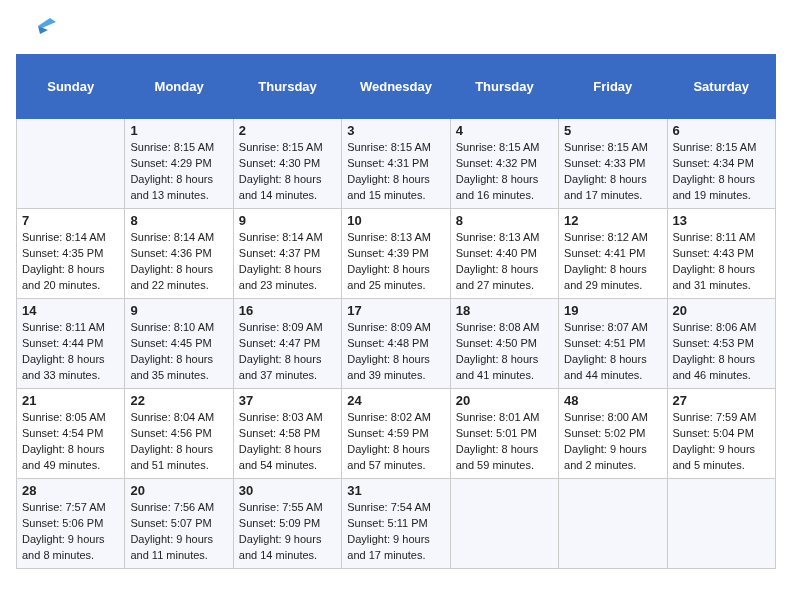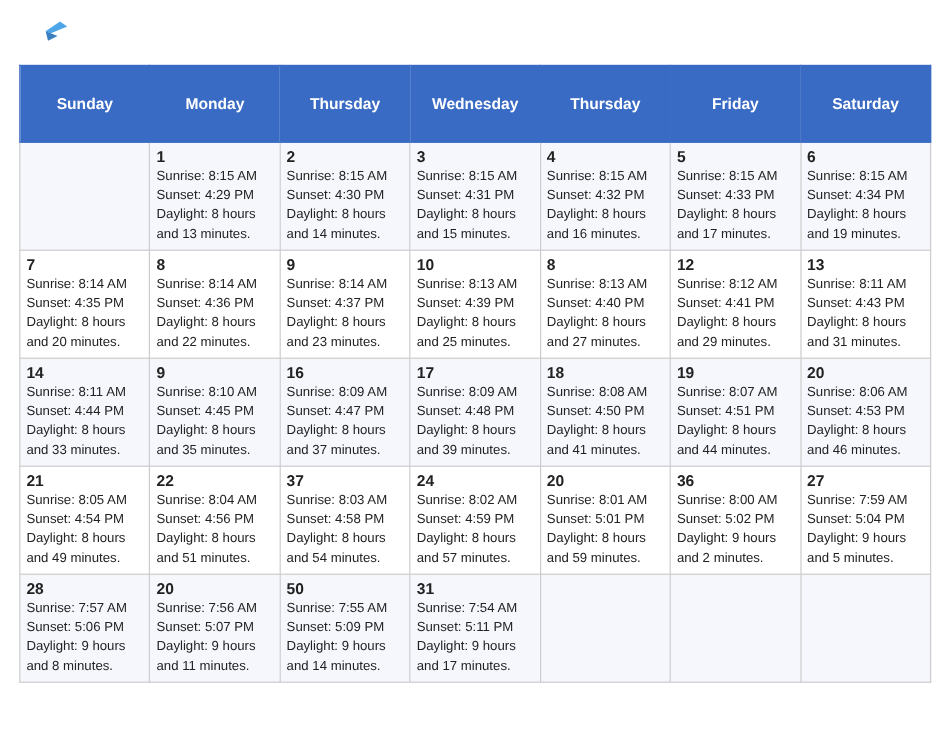--- a/index.html
+++ b/index.html
@@ -218,39 +218,39 @@
         </td>
         <td>
           <span class="day-num">24</span>
           <div class="day-info">Sunrise: 8:02 AM<br>Sunset: 4:59 PM<br>Daylight: 8 hours<br>and 57 minutes.</div>
         </td>
         <td>
           <span class="day-num">20</span>
           <div class="day-info">Sunrise: 8:01 AM<br>Sunset: 5:01 PM<br>Daylight: 8 hours<br>and 59 minutes.</div>
         </td>
         <td>
-          <span class="day-num">36</span>
+          <span class="day-num">48</span>
           <div class="day-info">Sunrise: 8:00 AM<br>Sunset: 5:02 PM<br>Daylight: 9 hours<br>and 2 minutes.</div>
         </td>
         <td>
           <span class="day-num">27</span>
           <div class="day-info">Sunrise: 7:59 AM<br>Sunset: 5:04 PM<br>Daylight: 9 hours<br>and 5 minutes.</div>
         </td>
       </tr>
       <tr>
         <td>
           <span class="day-num">28</span>
           <div class="day-info">Sunrise: 7:57 AM<br>Sunset: 5:06 PM<br>Daylight: 9 hours<br>and 8 minutes.</div>
         </td>
         <td>
           <span class="day-num">20</span>
           <div class="day-info">Sunrise: 7:56 AM<br>Sunset: 5:07 PM<br>Daylight: 9 hours<br>and 11 minutes.</div>
         </td>
         <td>
-          <span class="day-num">50</span>
+          <span class="day-num">30</span>
           <div class="day-info">Sunrise: 7:55 AM<br>Sunset: 5:09 PM<br>Daylight: 9 hours<br>and 14 minutes.</div>
         </td>
         <td>
           <span class="day-num">31</span>
           <div class="day-info">Sunrise: 7:54 AM<br>Sunset: 5:11 PM<br>Daylight: 9 hours<br>and 17 minutes.</div>
         </td>
         <td></td>
         <td></td>
         <td></td>
       </tr>

